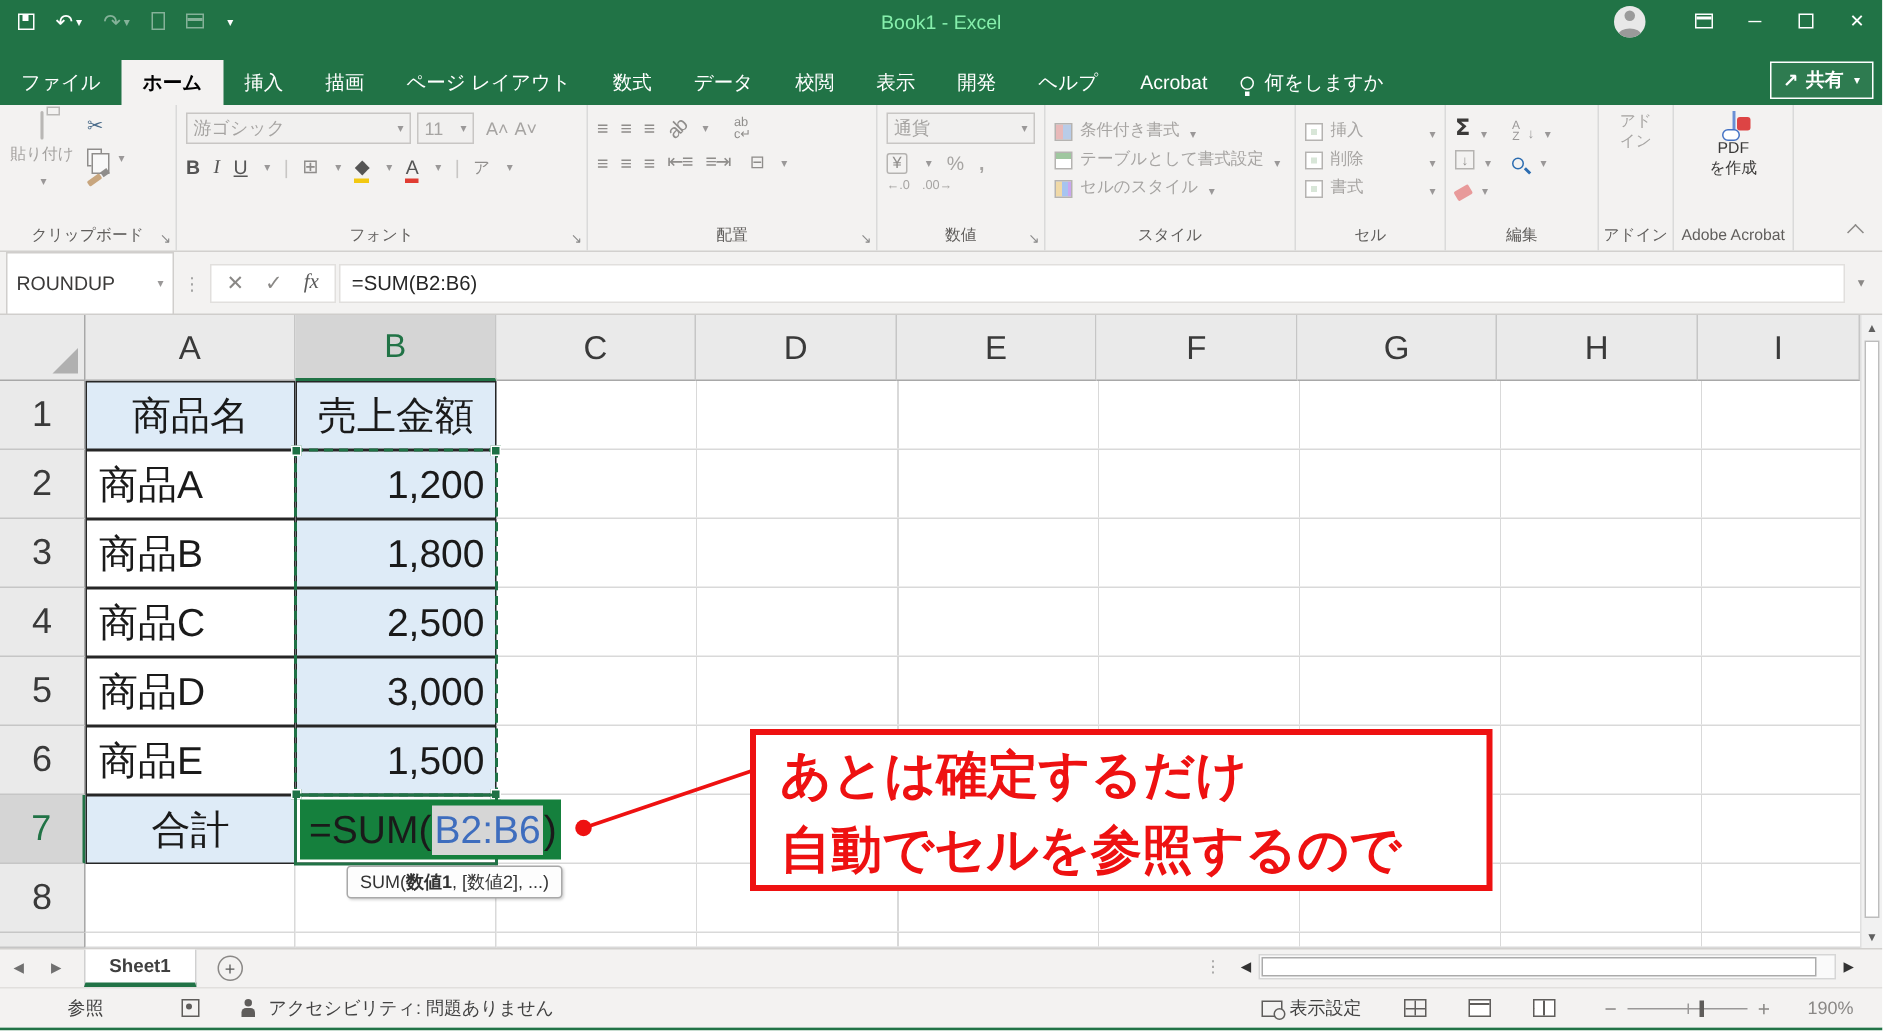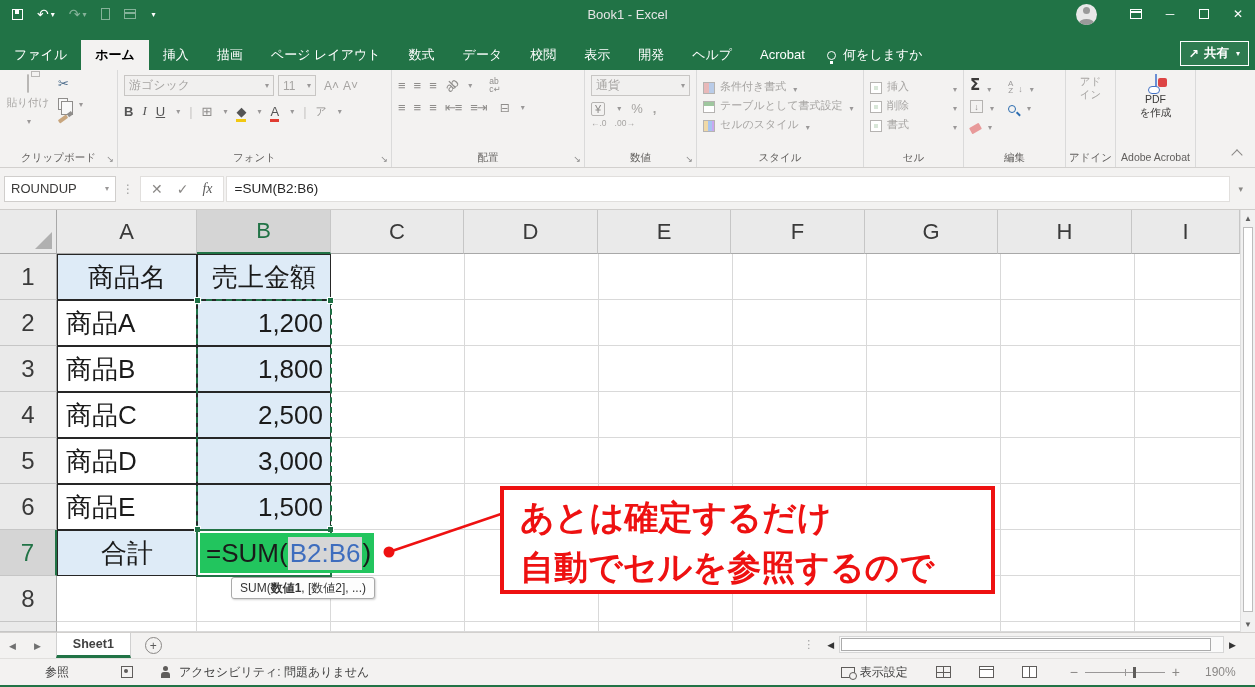--- a/index.html
+++ b/index.html
@@ -13,21 +13,21 @@
     display:flex; align-items:center; color:#fff; }
   .qat { display:flex; align-items:center; gap:14px; padding-left:12px; }
   .qat .qbtn { display:flex; align-items:center; font-size:14px; color:#fff; }
   .dim { opacity:.45; }
   .ico-save { width:11px; height:11px; border:1.5px solid #fff; position:relative; }
   .ico-save::before { content:''; position:absolute; top:0; left:2px; width:4px; height:4px; background:#fff; }
   .ico-doc { width:9px; height:12px; border:1.5px solid #fff; }
   .ico-tbl { width:12px; height:10px; border:1.5px solid #fff; position:relative; }
   .ico-tbl::before { content:''; position:absolute; left:0; right:0; top:2px; height:1.5px; background:#fff; }
   .tinycaret { font-size:8px; margin-left:2px; color:#fff; }
-  #title-text { position:absolute; left:0; right:0; text-align:center; font-size:13px; color:#e5e5e5; pointer-events:none; }
+  #title-text { position:absolute; left:0; right:0; text-align:center; font-size:13px; color:#86efac; pointer-events:none; }
   #title-right { position:absolute; right:0; top:0; height:28px; display:flex; align-items:center; }
   .avatar { width:21px; height:21px; border-radius:50%; background:#e8e8e8; position:relative; overflow:hidden; margin-right:22px; }
   .avatar::before { content:''; position:absolute; top:3px; left:7px; width:7px; height:7px; border-radius:50%; background:#9a9a9a; }
   .avatar::after { content:''; position:absolute; bottom:-2px; left:3px; width:15px; height:8px; border-radius:50% 50% 0 0; background:#9a9a9a; }
   .winbtn { width:34px; height:28px; display:flex; align-items:center; justify-content:center; font-size:12px; color:#fff; }
   .ico-ribopt { width:12px; height:10px; border:1.5px solid #fff; position:relative; }
   .ico-ribopt::before { content:''; position:absolute; left:0; right:0; top:1px; height:2px; background:#fff; }
   .ico-max { width:10px; height:10px; border:1.5px solid #fff; }
 
   
@@ -84,21 +84,21 @@
 
   .addin-dot { width:9px; height:9px; border-radius:50%; background:#c8c6c4; margin:4px auto 3px; }
   .pdf-icon { width:20px; height:24px; border:1.5px solid #6b8fd4; background:#fff; position:relative; margin:1px auto 2px; }
   .pdf-icon::before { content:''; position:absolute; left:2px; top:3px; width:9px; height:9px; background:#d44; border-radius:2px; }
   .pdf-icon::after { content:''; position:absolute; right:-4px; bottom:-2px; width:10px; height:6px; border:1.8px solid #4472c4; border-radius:4px; background:#fff; }
   .collapse { position:absolute; right:14px; bottom:8px; width:8px; height:8px; border-top:1.6px solid #8a8886; border-left:1.6px solid #8a8886; transform:rotate(45deg); }
 
   
   #fbar { position:absolute; top:168px; left:0; right:0; height:42px; background:#f3f2f1;
     border-bottom:1px solid #cfcdcb; display:flex; align-items:center; padding:0 4px; }
-  #namebox { width:112px; height:26px; background:#fff; border:1px solid #d0cecc; display:flex;
+  #namebox { width:112px; height:42px; background:#fff; border:1px solid #d0cecc; display:flex;
     align-items:center; font-size:13px; color:#3b3a39; padding:0 6px; justify-content:space-between; }
   #fbar .dots { color:#a0a0a0; font-size:12px; margin:0 6px; }
   #fbtns { display:flex; align-items:center; gap:14px; background:#fff; border:1px solid #e1dfdd;
     height:26px; padding:0 10px; margin-right:2px; }
   #fbtns span { font-size:14px; color:#8a8886; }
   #fbtns .fx { font-style:italic; font-family:"Liberation Serif","DejaVu Serif",serif; color:#5a5a5a; }
   #finput { flex:1; height:26px; background:#fff; border:1px solid #e1dfdd; font-size:13.5px;
     color:#262626; display:flex; align-items:center; padding:0 8px; }
   #fbar .fexpand { font-size:9px; color:#8a8886; padding:0 8px; }
 
@@ -127,21 +127,21 @@
   .filler { flex:1; border-bottom:1px solid #d9d9d9;
     background:repeating-linear-gradient(90deg, transparent 0 133px, #d9d9d9 133px 134px); }
   .partial { height:10px; }
 
   
   #ants { position:absolute; left:196px; top:89px; width:136px; height:232px;
     border:2.5px dashed #1e7145; pointer-events:none; z-index:3; }
   .handle { position:absolute; width:7px; height:7px; background:#1e7145; border:1px solid #fff; z-index:4; }
   #editcell { position:absolute; left:196px; top:319px; width:136px; height:48px;
     border:2px solid #217346; z-index:3; }
-  #formula-edit { position:absolute; left:2px; top:2px; height:40px; background:#22c55e;
+  #formula-edit { position:absolute; left:2px; top:2px; height:40px; background:#15803d;
     display:flex; align-items:center; white-space:nowrap; font-size:26px; color:#1a1a1a;
     padding:0 3px 0 6px; z-index:4; }
   #formula-edit .ref { color:#3e6dbe; background:#d6d6d6; padding:1px 2px; }
   #tooltip { position:absolute; left:231px; top:367px; height:22px; border:1px solid #a9a9a9; border-radius:3px;
     background:#fdfdfd; box-shadow:1px 1px 2px rgba(0,0,0,.18); font-size:12px; color:#333;
     display:flex; align-items:center; padding:0 8px; z-index:6; white-space:nowrap; }
   #annotation { position:absolute; left:500px; top:276px; width:495px; height:108px; background:#fff;
     border:4px solid #ee1111; z-index:8; padding:2px 0 0 16px; }
   #annotation div { font-size:34px; font-weight:bold; color:#ee1111; line-height:50px; white-space:nowrap; }
   #arrow-svg { position:absolute; left:0; top:0; width:1240px; height:422px; z-index:7; pointer-events:none; }

